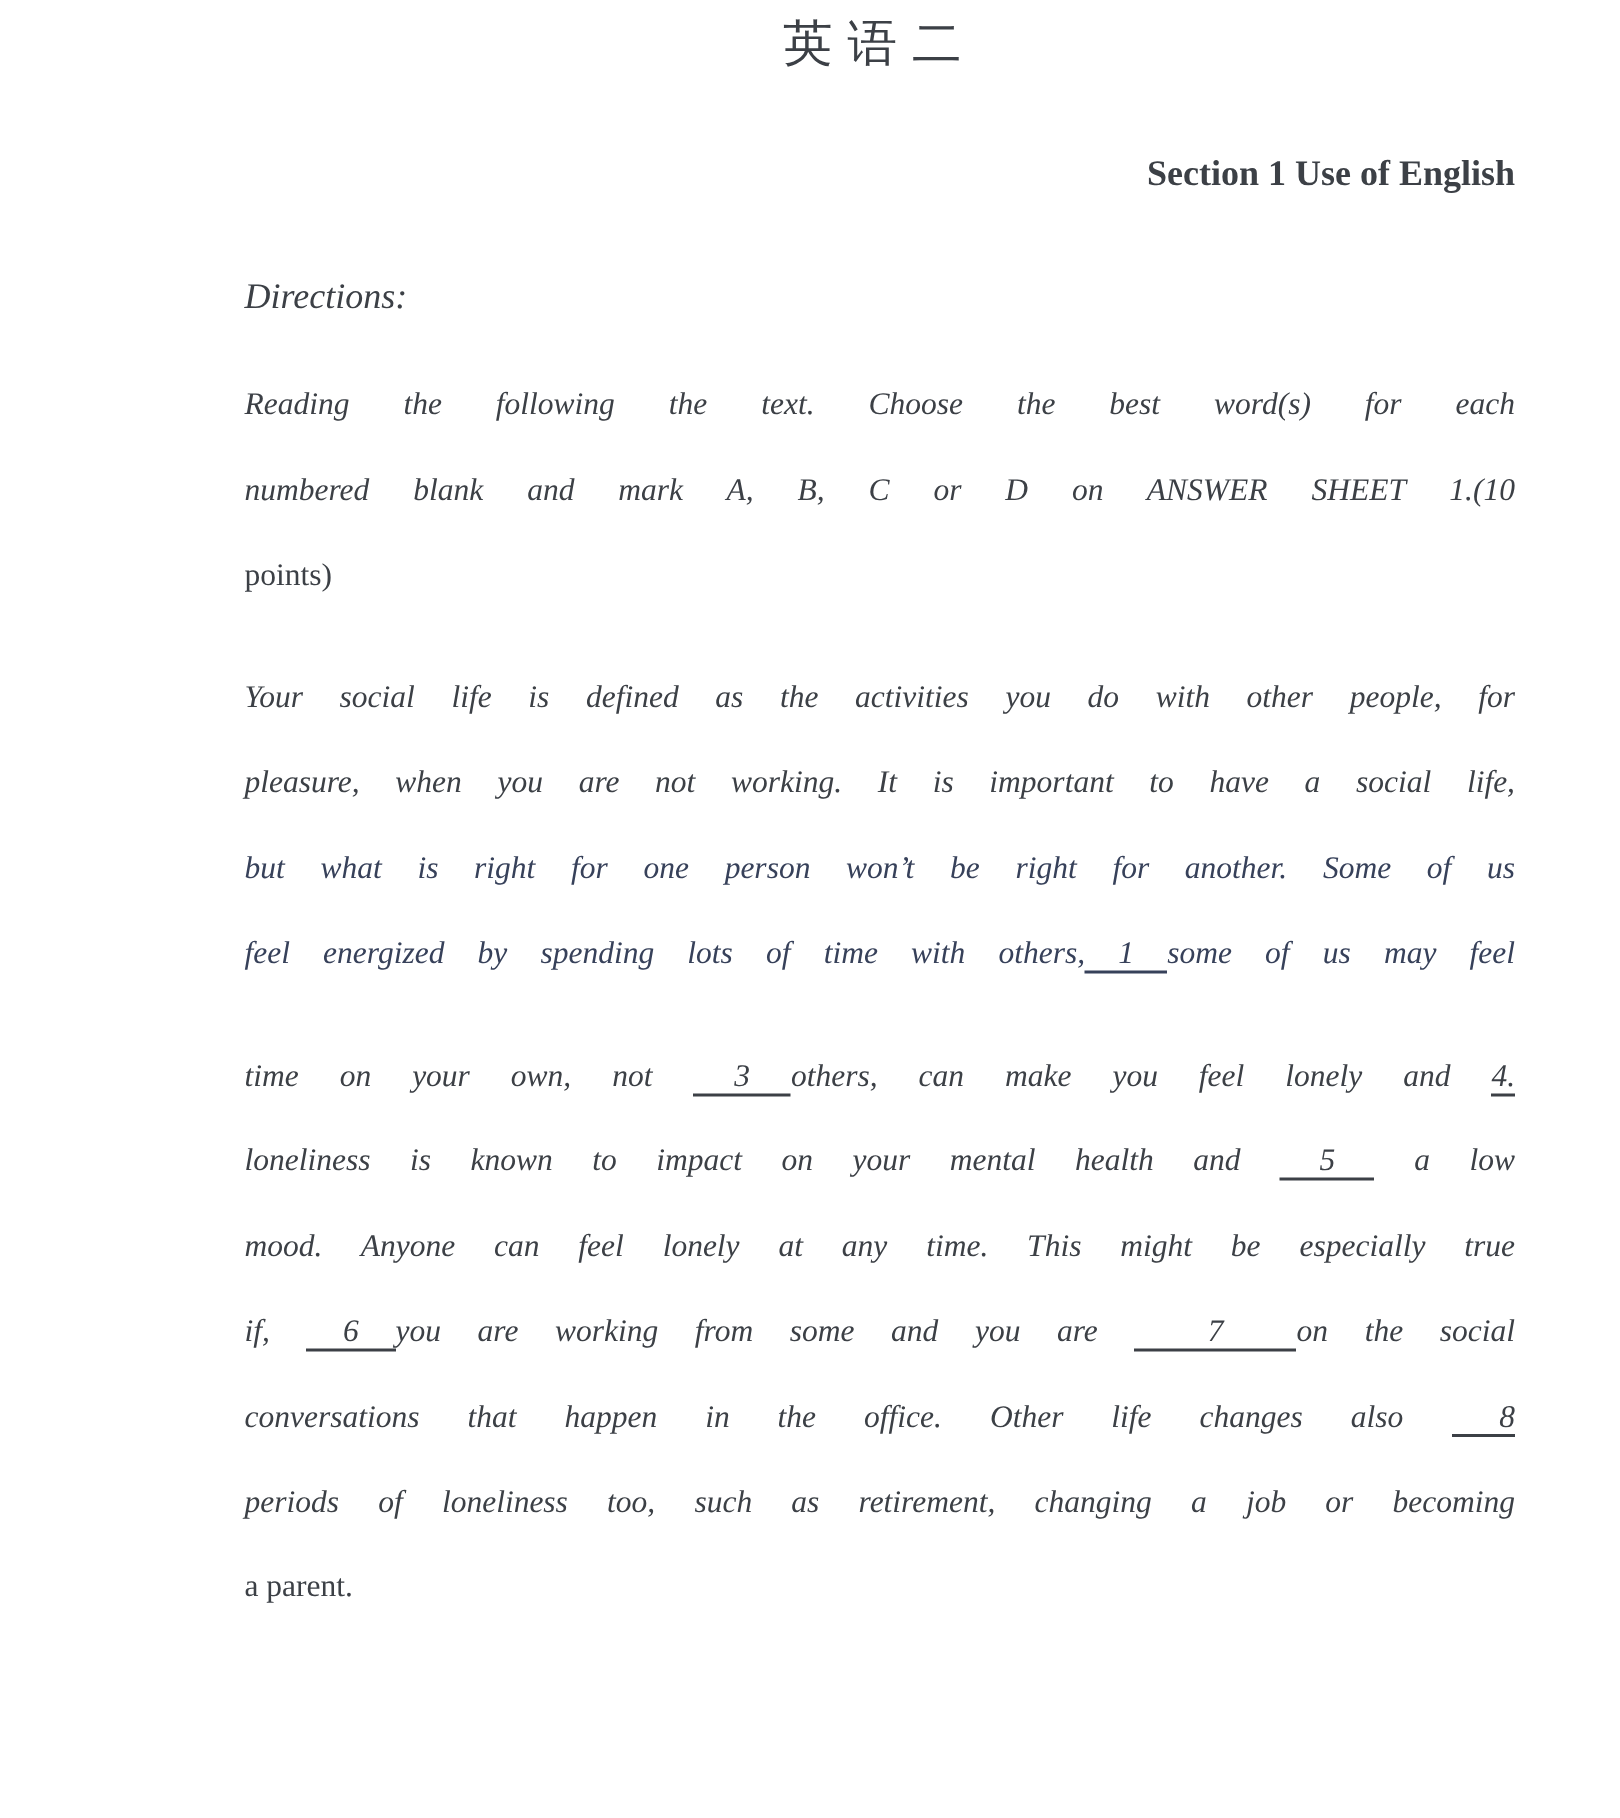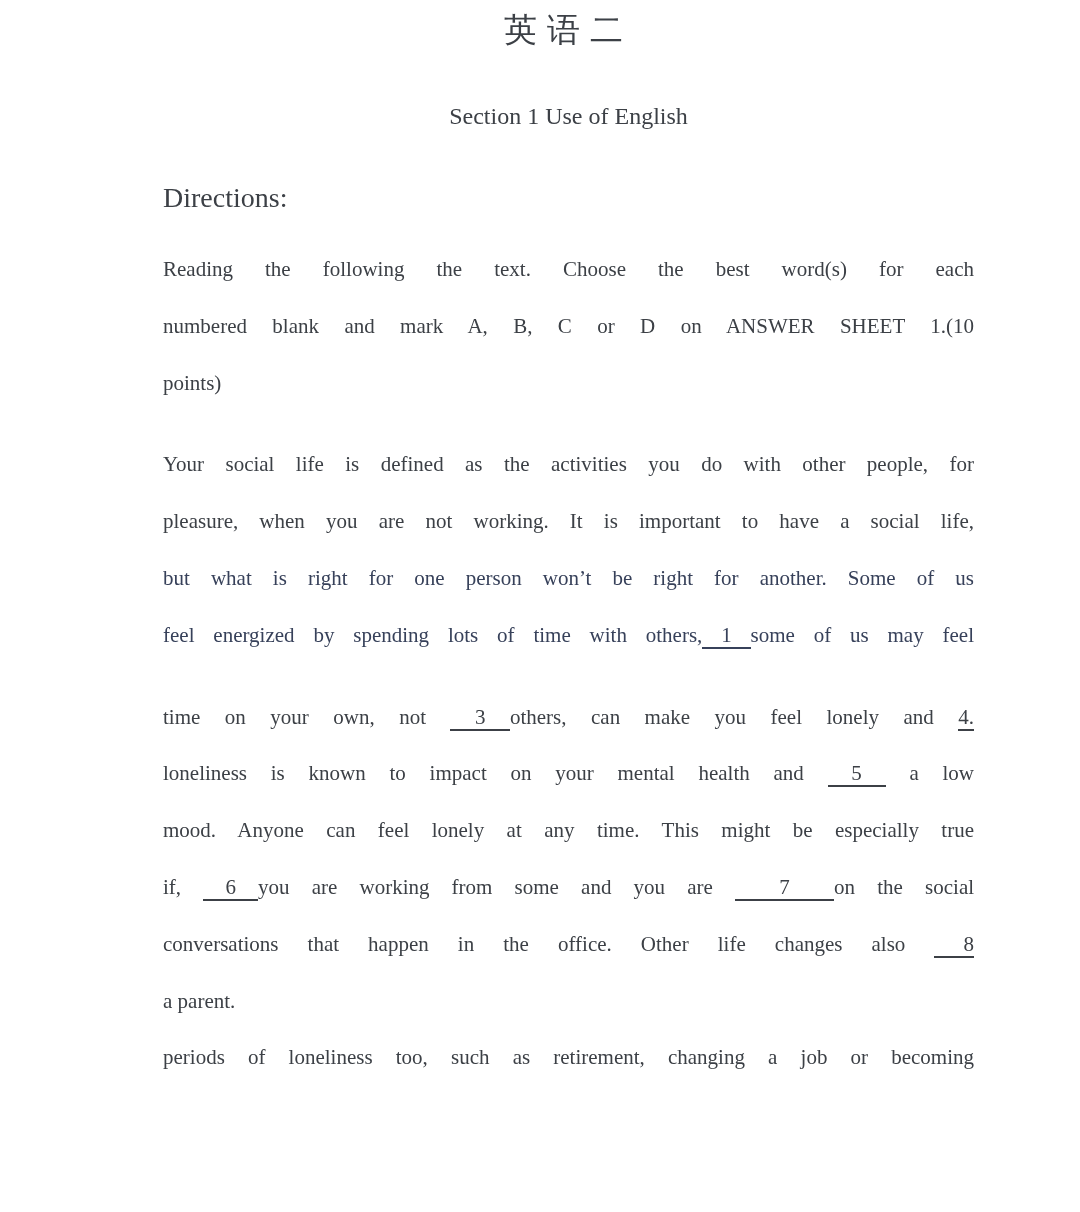--- a/index.html
+++ b/index.html
@@ -10,58 +10,60 @@
   body {
     width: 1080px;
     height: 1212px;
     overflow: hidden;
     font-family: "Liberation Serif", serif;
   }
   .page {
     box-sizing: border-box;
     width: 1080px;
     height: 1212px;
-    padding: 6px 106px 0 163px;
+    padding: 6px 70px 0 163px;
     background: #ffffff;
   }
   .page-title {
     margin: 0;
     font-size: 33px;
     font-weight: normal;
     line-height: 48px;
     text-align: center;
     letter-spacing: 10px;
     color: var(--text, #3c4046);
   }
   .section-heading {
     margin: 44px 0 0 0;
     font-size: 24px;
-    font-weight: normal;
+    font-weight: bold;
     line-height: 36px;
-    text-align: center;
+    text-align: right;
     color: var(--text, #3c4046);
   }
   .directions-label {
     margin-top: 46px;
-    font-size: 28px;
+    font-size: 24px;
     line-height: 36px;
     color: var(--text, #3c4046);
+    font-style: italic;
   }
   .paragraph {
     margin-top: 25px;
   }
   .line {
     font-size: 21px;
     line-height: 56.8px;
     color: var(--text, #3c4046);
     white-space: normal;
   }
   .line.justify {
     text-align: justify;
     text-align-last: justify;
+    font-style: italic;
   }
   .line.navy {
     color: var(--navy, #37415a);
   }
   .blank {
     border-bottom: 2px solid currentColor;
   }
 </style>
 </head>
 <body>
@@ -81,17 +83,17 @@
         <div class="line justify"><span>pleasure, when you are not working. It is important to have a social life,</span></div>
         <div class="line justify navy"><span>but what is right for one person won’t be right for another. Some of us</span></div>
         <div class="line justify navy"><span>feel energized by spending lots of time with others,</span><span class="blank">&nbsp;1&nbsp;</span><span>some of us may feel</span></div>
       </div>
       <div class="paragraph">
         <div class="line justify"><span>time on your own, not </span><span class="blank">&nbsp;3&nbsp;</span><span>others, can make you feel lonely and </span><span class="blank">4.</span></div>
         <div class="line justify"><span>loneliness is known to impact on your mental health and </span><span class="blank">&nbsp;5&nbsp;</span><span> a low</span></div>
         <div class="line justify"><span>mood. Anyone can feel lonely at any time. This might be especially true</span></div>
         <div class="line justify"><span>if, </span><span class="blank">&nbsp;6&nbsp;</span><span>you are working from some and you are </span><span class="blank">&nbsp;&nbsp;7&nbsp;&nbsp;</span><span>on the social</span></div>
         <div class="line justify"><span>conversations that happen in the office. Other life changes also </span><span class="blank">&nbsp;8</span></div>
+        <div class="line justify"><span>periods of loneliness too, such as retirement, changing a job or becoming</span></div>
         <div class="line"><span>a parent.</span></div>
-        <div class="line justify"><span>periods of loneliness too, such as retirement, changing a job or becoming</span></div>
       </div>
     </div>
 </div>
 
 </body></html>

